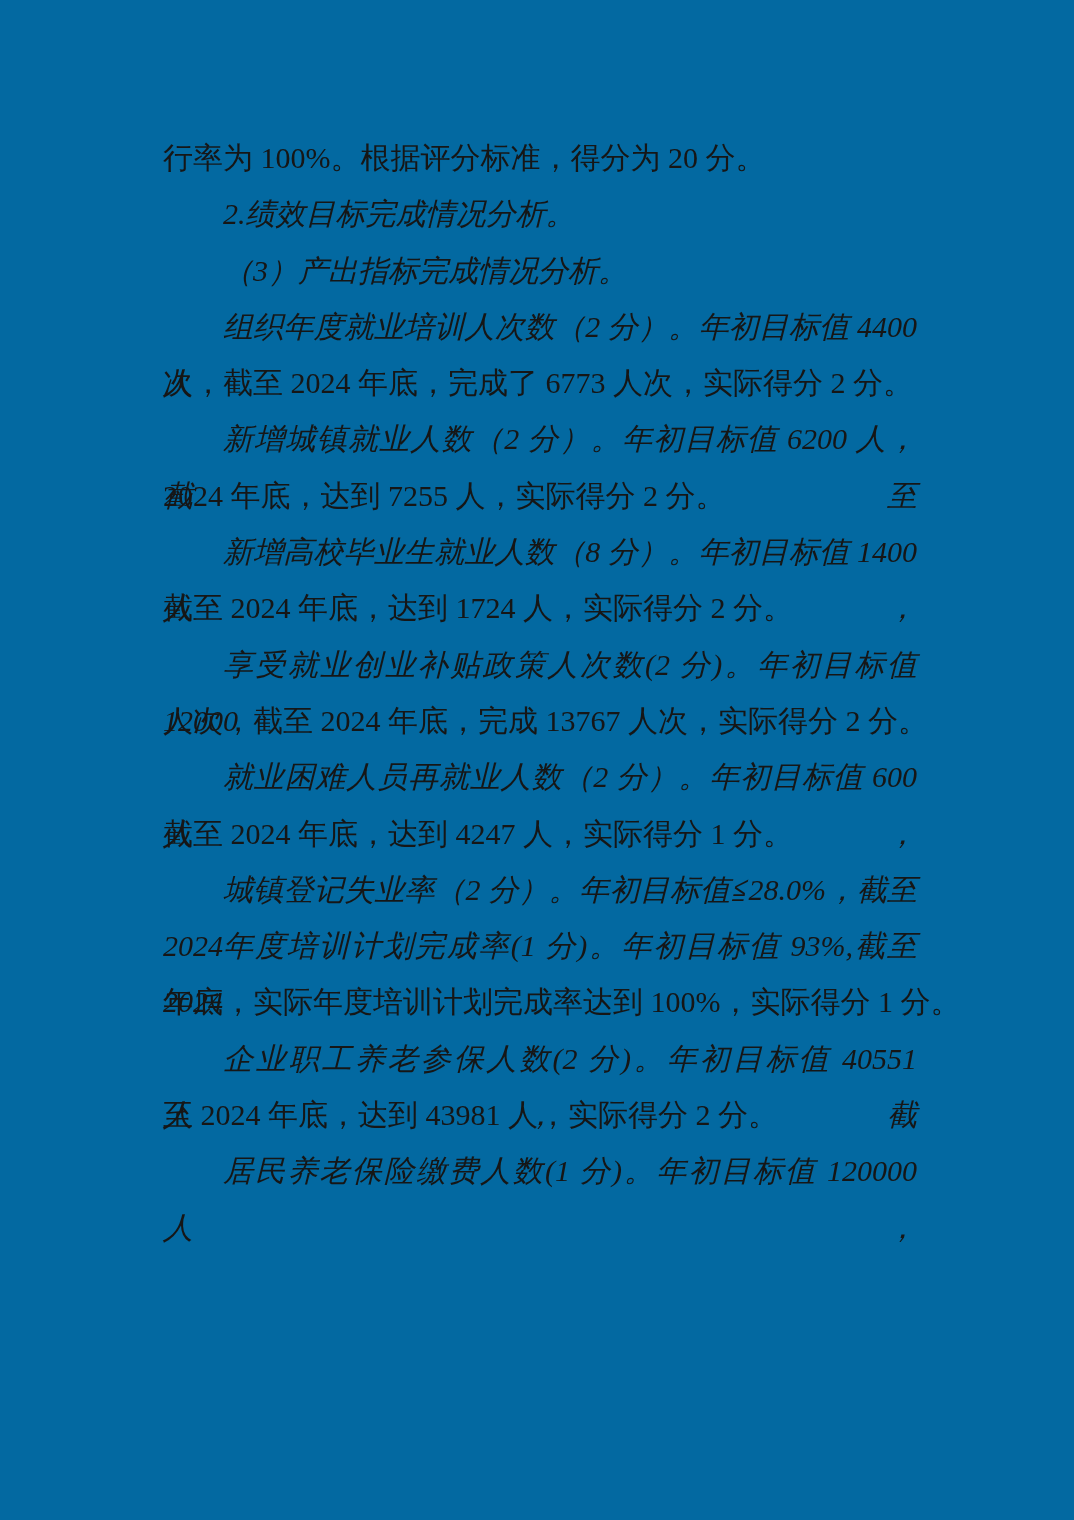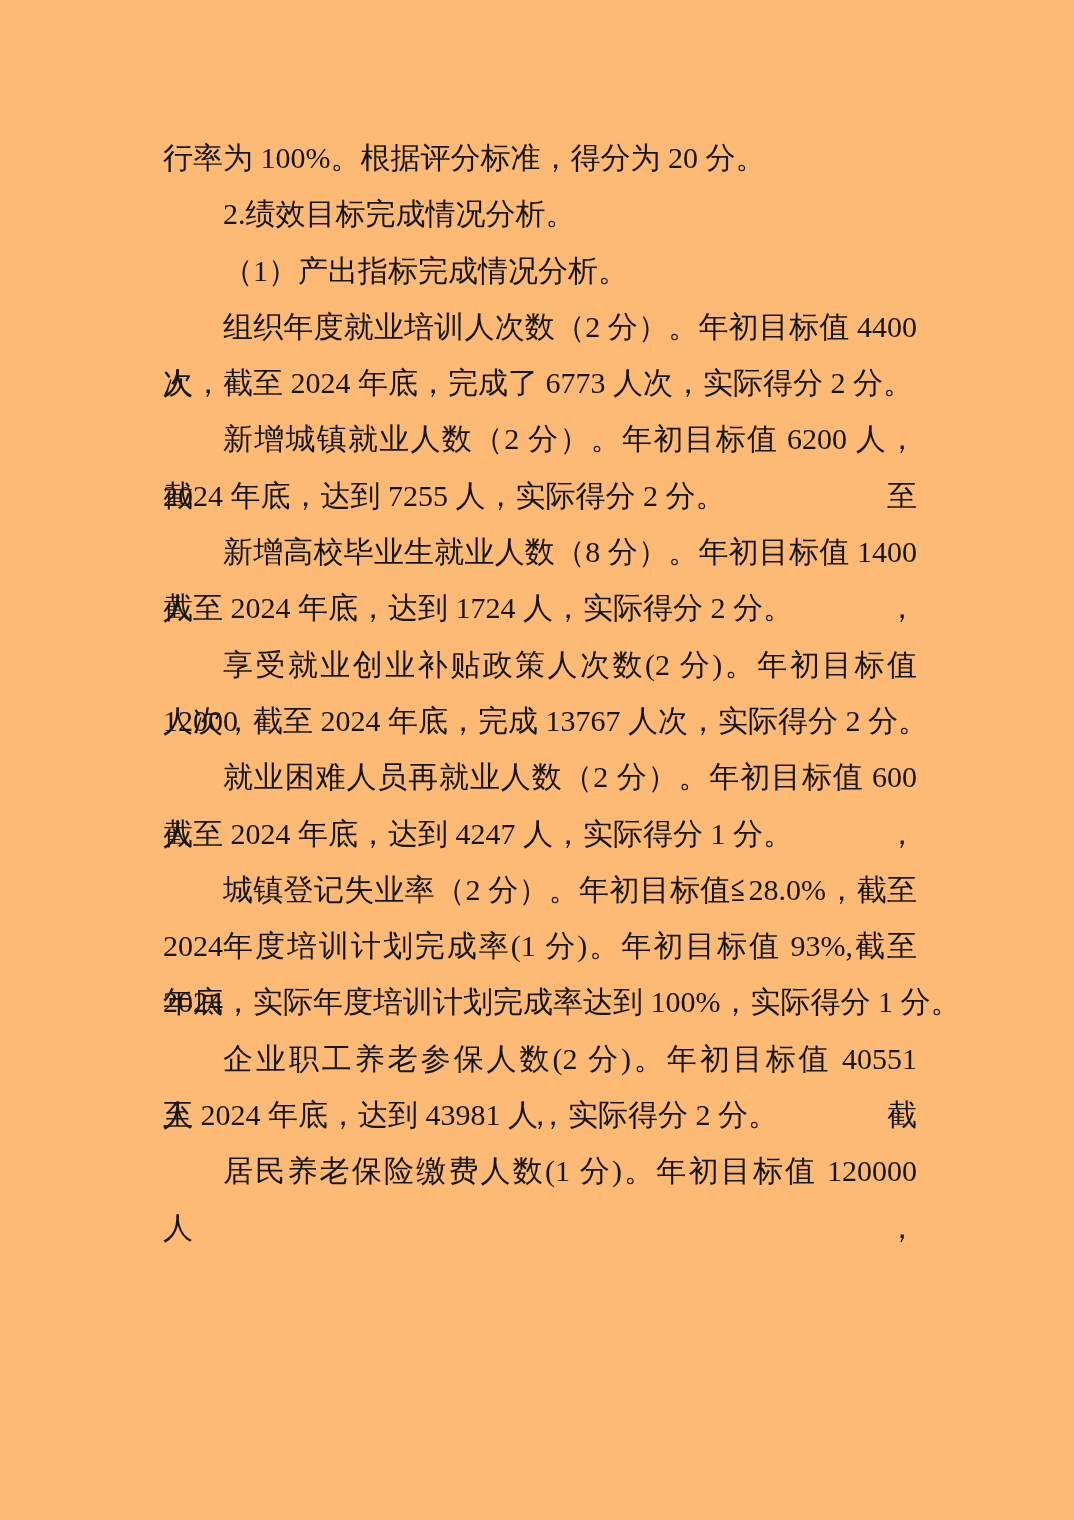--- a/index.html
+++ b/index.html
@@ -11,21 +11,21 @@
     width: 1074px;
     height: 1520px;
     position: relative;
     font-family: "Liberation Serif", "DejaVu Serif", serif;
   }
   .page {
     position: absolute;
     left: 0; top: 0;
     width: 1074px;
     height: 1520px;
-    background: #fdba74;
+    background: #0369a1;
     overflow: hidden;
   }
   .doc-body {
     position: absolute;
     left: 163px;
     top: 130px;
     width: 754px;
     font-size: 30px;
     line-height: 56.3px;
     color: #161616;
@@ -37,35 +37,36 @@
     white-space: nowrap;
   }
   .line.fill {
     white-space: normal;
     text-align: justify;
     text-align-last: justify;
     text-justify: inter-character;
   }
   .line.indent {
     text-indent: 60px;
+    font-style: italic;
   }
 </style>
 </head>
 <body>
 
 <div class="page">
   <div class="doc-body" id="doc-body" style="color: rgb(22, 22, 22);">
       <div class="para">
         <div class="line">行率为 100%。根据评分标准，得分为 20 分。</div>
       </div>
       <div class="para">
         <div class="line indent">2.绩效目标完成情况分析。</div>
       </div>
       <div class="para">
-        <div class="line indent">（1）产出指标完成情况分析。</div>
+        <div class="line indent">（3）产出指标完成情况分析。</div>
       </div>
       <div class="para">
         <div class="line fill indent">组织年度就业培训人次数（2 分）。年初目标值 4400 人</div>
         <div class="line">次，截至 2024 年底，完成了 6773 人次，实际得分 2 分。</div>
       </div>
       <div class="para">
         <div class="line fill indent">新增城镇就业人数（2 分）。年初目标值 6200 人，截至</div>
         <div class="line">2024 年底，达到 7255 人，实际得分 2 分。</div>
       </div>
       <div class="para">

